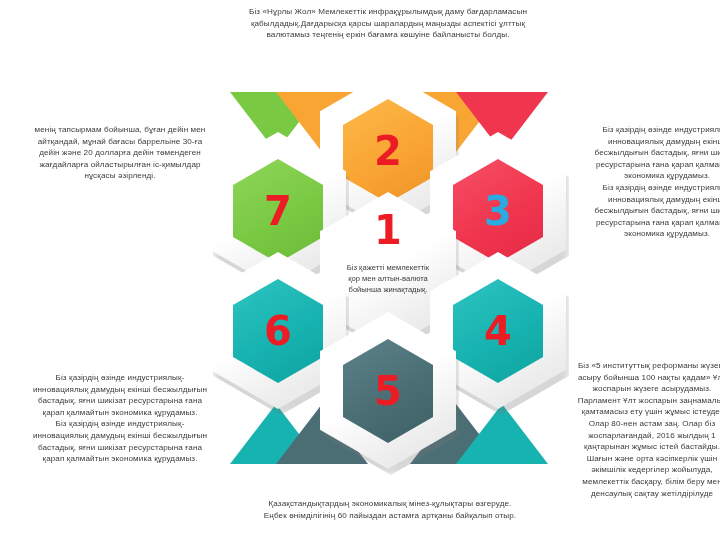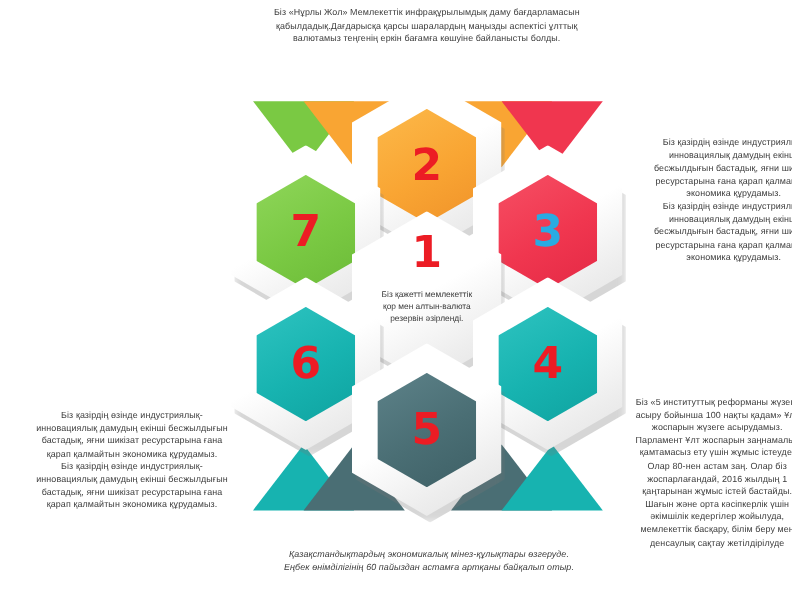--- a/index.html
+++ b/index.html
@@ -33,21 +33,21 @@
     letter-spacing: 0.1px;
   }
   .note p { margin: 0; }
   .note p + p { margin-top: 0px; }
 
   #note-top    { left: 215px; top: 6px;   width: 290px; }
   #note-left   { left: 6px;   top: 124px; width: 172px; }
   #note-right  { left: 560px; top: 124px; width: 158px; }
   #note-bleft  { left: 4px;   top: 372px; width: 176px; }
   #note-bright { left: 546px; top: 360px; width: 156px; }
-  #note-bottom { left: 230px; top: 498px; width: 264px; font-style: italic; }
+  #note-bottom { left: 230px; top: 498px; width: 264px; }
 
   
   #cluster {
     position: absolute;
     left: 160px;
     top: 72px;
     width: 400px;
     height: 456px;
   }
 
@@ -144,20 +144,23 @@
 </style>
 </head>
 <body>
 
 <div id="stage">
 
   <div class="note" id="note-top">
     <p>Біз «Нұрлы Жол» Мемлекеттік инфрақұрылымдық даму бағдарламасын қабылдадық.Дағдарысқа қарсы шаралардың маңызды аспектісі ұлттық валютамыз теңгенің еркін бағамға көшуіне байланысты болды.</p>
   </div>
 
+  <div class="note" id="note-left">
+    <p>менің тапсырмам бойынша, бұған дейін мен айтқандай, мұнай бағасы баррельіне 30-ға дейін және 20 долларға дейін төмендеген жағдайларға ойластырылған іс-қимылдар нұсқасы әзірленді.</p>
+  </div>
 
   <div class="note" id="note-right">
     <p>Біз қазірдің өзінде индустриялық-инновациялық дамудың екінші бесжылдығын бастадық, яғни шикізат ресурстарына ғана қарап қалмайтын экономика құрудамыз.</p>
     <p>Біз қазірдің өзінде индустриялық-инновациялық дамудың екінші бесжылдығын бастадық, яғни шикізат ресурстарына ғана қарап қалмайтын экономика құрудамыз.</p>
   </div>
 
   <div class="note" id="note-bleft">
     <p>Біз қазірдің өзінде индустриялық-инновациялық дамудың екінші бесжылдығын бастадық, яғни шикізат ресурстарына ғана қарап қалмайтын экономика құрудамыз.</p>
     <p>Біз қазірдің өзінде индустриялық-инновациялық дамудың екінші бесжылдығын бастадық, яғни шикізат ресурстарына ғана қарап қалмайтын экономика құрудамыз.</p>
   </div>
@@ -203,21 +206,21 @@
       <div class="plate"></div>
       <div class="inner" style="background:linear-gradient(150deg,#f64f64 0%,#f0364f 55%,#e42945 100%);">
         <span class="num blue">3</span>
       </div>
     </div>
 
     <div class="hex-cell" style="left:132px; top:120px;">
       <div class="shadow"></div>
       <div class="plate"></div>
       <div class="center-num">1</div>
-      <div class="center-text">Біз қажетті мемлекеттік қор мен алтын-валюта резервін әзірленді.</div>
+      <div class="center-text">Біз қажетті мемлекеттік қор мен алтын-валюта бойынша жинақтадық.</div>
     </div>
 
     <div class="hex-cell" style="left:22px; top:180px;">
       <div class="shadow"></div>
       <div class="plate"></div>
       <div class="inner" style="background:linear-gradient(150deg,#2ec3c0 0%,#17b3b0 55%,#0fa3a0 100%);">
         <span class="num">6</span>
       </div>
     </div>
 

